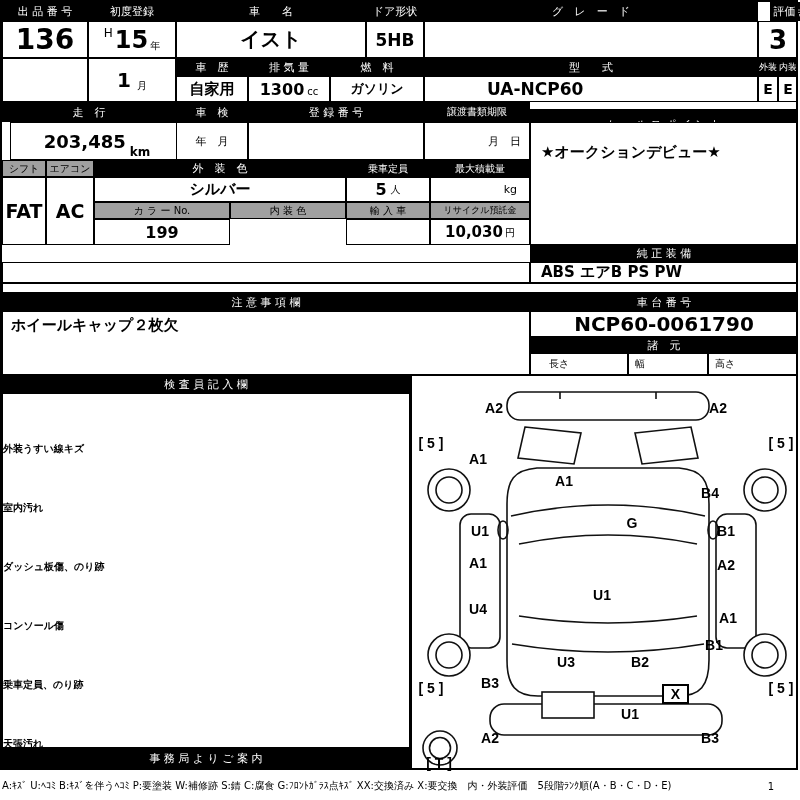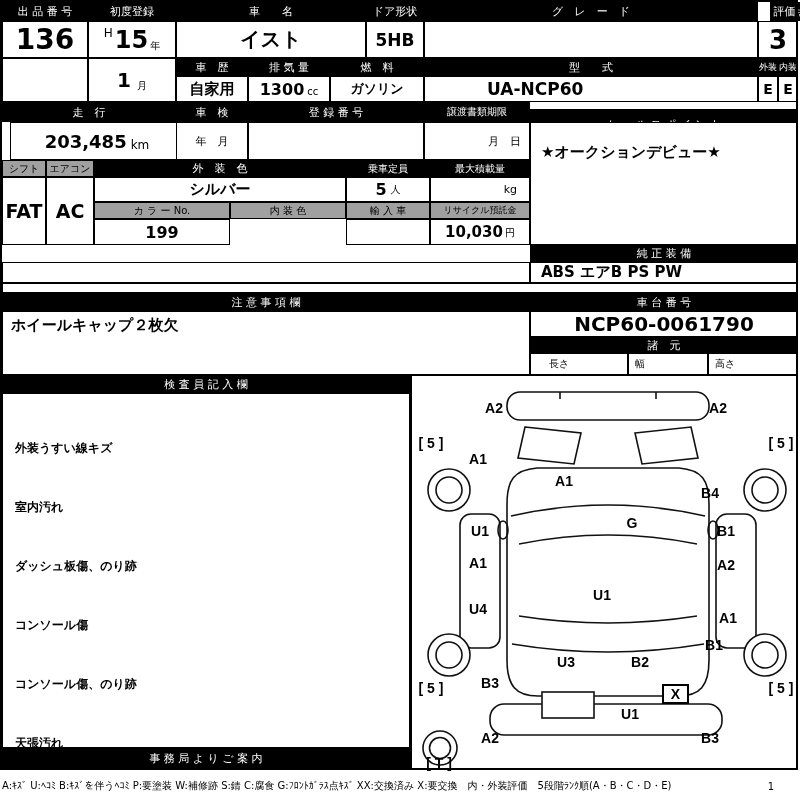--- a/index.html
+++ b/index.html
@@ -15,21 +15,21 @@
   .right{justify-content:flex-end}
   .topal{align-items:flex-start}
   .frame{position:absolute;left:0;top:0;width:798px;height:770px;border:2px solid #000;pointer-events:none}
   .unit{font-size:10px;align-self:flex-end;margin-bottom:4px}
   #diagram{position:absolute;left:410px;top:375px;width:388px;height:395px;border:1px solid #000;border-left:2px solid #000;background:#fff}
   #diagram svg{position:absolute;left:0;top:0}
   .dg{position:absolute;width:28px;height:18px;line-height:18px;text-align:center;
       font-size:14px;font-weight:bold;font-family:"Liberation Sans",sans-serif}
   .dg.w{width:34px}
   .dg.xbox{width:27px;height:20px;line-height:16px;border:2px solid #000;background:#fff}
-  .insp-line{font-size:12px;font-weight:bold;line-height:21px;padding-left:12px}
+  .insp-line{font-size:10px;font-weight:bold;line-height:21px;padding-left:0}
   #legend{position:absolute;left:2px;top:774px;width:796px;height:24px;display:flex;align-items:center;font-size:10px}
 </style>
 </head>
 <body>
 
 <div id="sheet">
 
   <div class="cell hdr" style="left:2px;top:2px;width:86px;height:19px">出 品 番 号</div>
   <div class="cell hdr" style="left:88px;top:2px;width:88px;height:19px">初度登録</div>
   <div class="cell hdr" style="left:176px;top:2px;width:190px;height:19px">車　　名</div>
@@ -71,21 +71,21 @@
   <div class="cell b" style="left:778px;top:76px;width:20px;height:26px;font-size:14px">E</div>
 
   <div class="cell hdr" style="left:2px;top:102px;width:174px;height:20px">走　行</div>
   <div class="cell hdr" style="left:176px;top:102px;width:72px;height:20px">車　検</div>
   <div class="cell hdr" style="left:248px;top:102px;width:176px;height:20px">登 録 番 号</div>
   <div class="cell hdr" style="left:424px;top:102px;width:106px;height:20px;font-size:10px">譲渡書類期限</div>
   <div class="cell hdr" style="left:530px;top:109px;width:268px;height:30px">セ ー ル ス ポ イ ン ト</div>
 
   <div class="cell" style="left:10px;top:122px;width:174px;height:38px;gap:4px">
     <span class="b" style="font-size:18px">203,485</span>
-    <span style="font-size:12px;align-self:flex-end;margin-bottom:7px;font-weight:normal">km</span>
+    <span style="font-size:12px;align-self:flex-end;font-weight:bold">km</span>
   </div>
   <div class="cell" style="left:176px;top:122px;width:72px;height:38px;font-size:11px">年　月</div>
   <div class="cell" style="left:248px;top:122px;width:176px;height:38px"></div>
   <div class="cell left topal b" style="left:530px;top:122px;width:268px;height:123px;font-size:15px;padding:20px 0 0 10px">★オークションデビュー★</div>
   <div class="cell right" style="left:424px;top:122px;width:106px;height:38px;font-size:11px;padding-right:8px">月　日</div>
 
   <div class="cell ghdr" style="left:2px;top:160px;width:44px;height:17px">シフト</div>
   <div class="cell ghdr" style="left:46px;top:160px;width:48px;height:17px">エアコン</div>
   <div class="cell hdr" style="left:94px;top:160px;width:252px;height:17px">外　装　色</div>
   <div class="cell hdr" style="left:346px;top:160px;width:84px;height:17px;font-size:10px">乗車定員</div>
@@ -126,21 +126,21 @@
   <div class="cell left" style="left:530px;top:353px;width:98px;height:22px;font-size:10px;padding-left:18px">長さ</div>
   <div class="cell left" style="left:628px;top:353px;width:80px;height:22px;font-size:10px;padding-left:6px">幅</div>
   <div class="cell left" style="left:708px;top:353px;width:90px;height:22px;font-size:10px;padding-left:6px">高さ</div>
 
   <div class="cell hdr" style="left:2px;top:375px;width:408px;height:18px">検 査 員 記 入 欄</div>
   <div class="cell left topal" style="left:2px;top:393px;width:408px;height:355px;display:block;padding-top:6px">
     <div class="insp-line">外装うすい線キズ</div>
     <div class="insp-line">室内汚れ</div>
     <div class="insp-line">ダッシュ板傷、のり跡</div>
     <div class="insp-line">コンソール傷</div>
-    <div class="insp-line">コンソール傷、のり跡</div>
+    <div class="insp-line">乗車定員、のり跡</div>
     <div class="insp-line">天張汚れ</div>
     
     
   </div>
   <div class="cell hdr" style="left:2px;top:748px;width:408px;height:20px">事 務 局 よ り ご 案 内</div>
 
   <div id="diagram">
     <svg width="388" height="395" viewBox="0 0 388 395">
       <g stroke="#111" stroke-width="1.6" fill="none">
 

